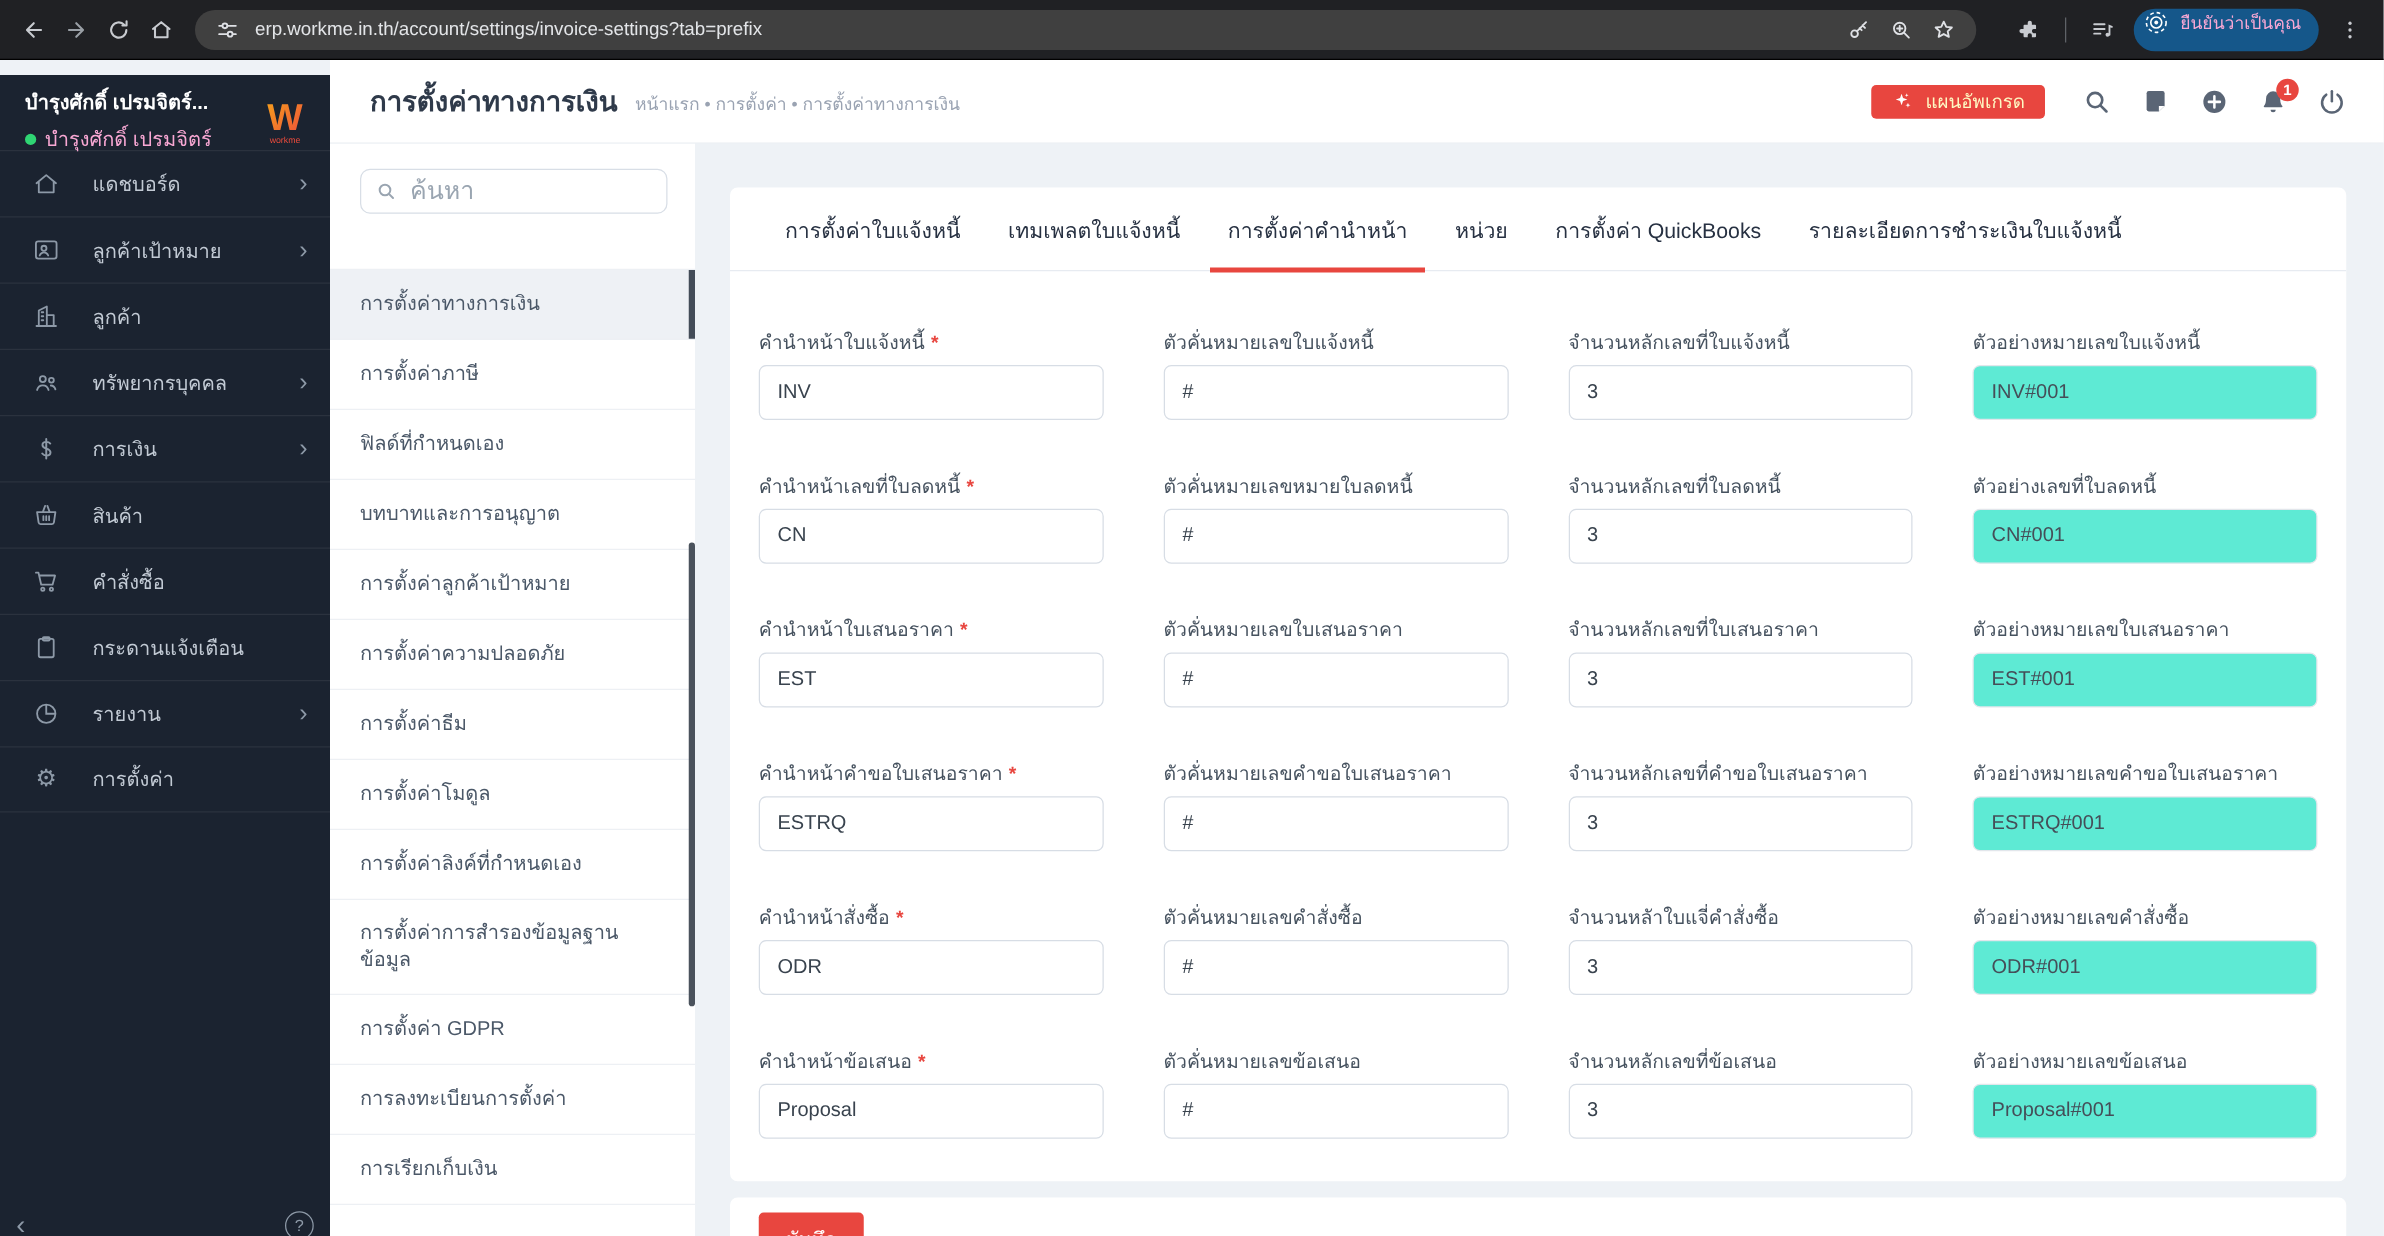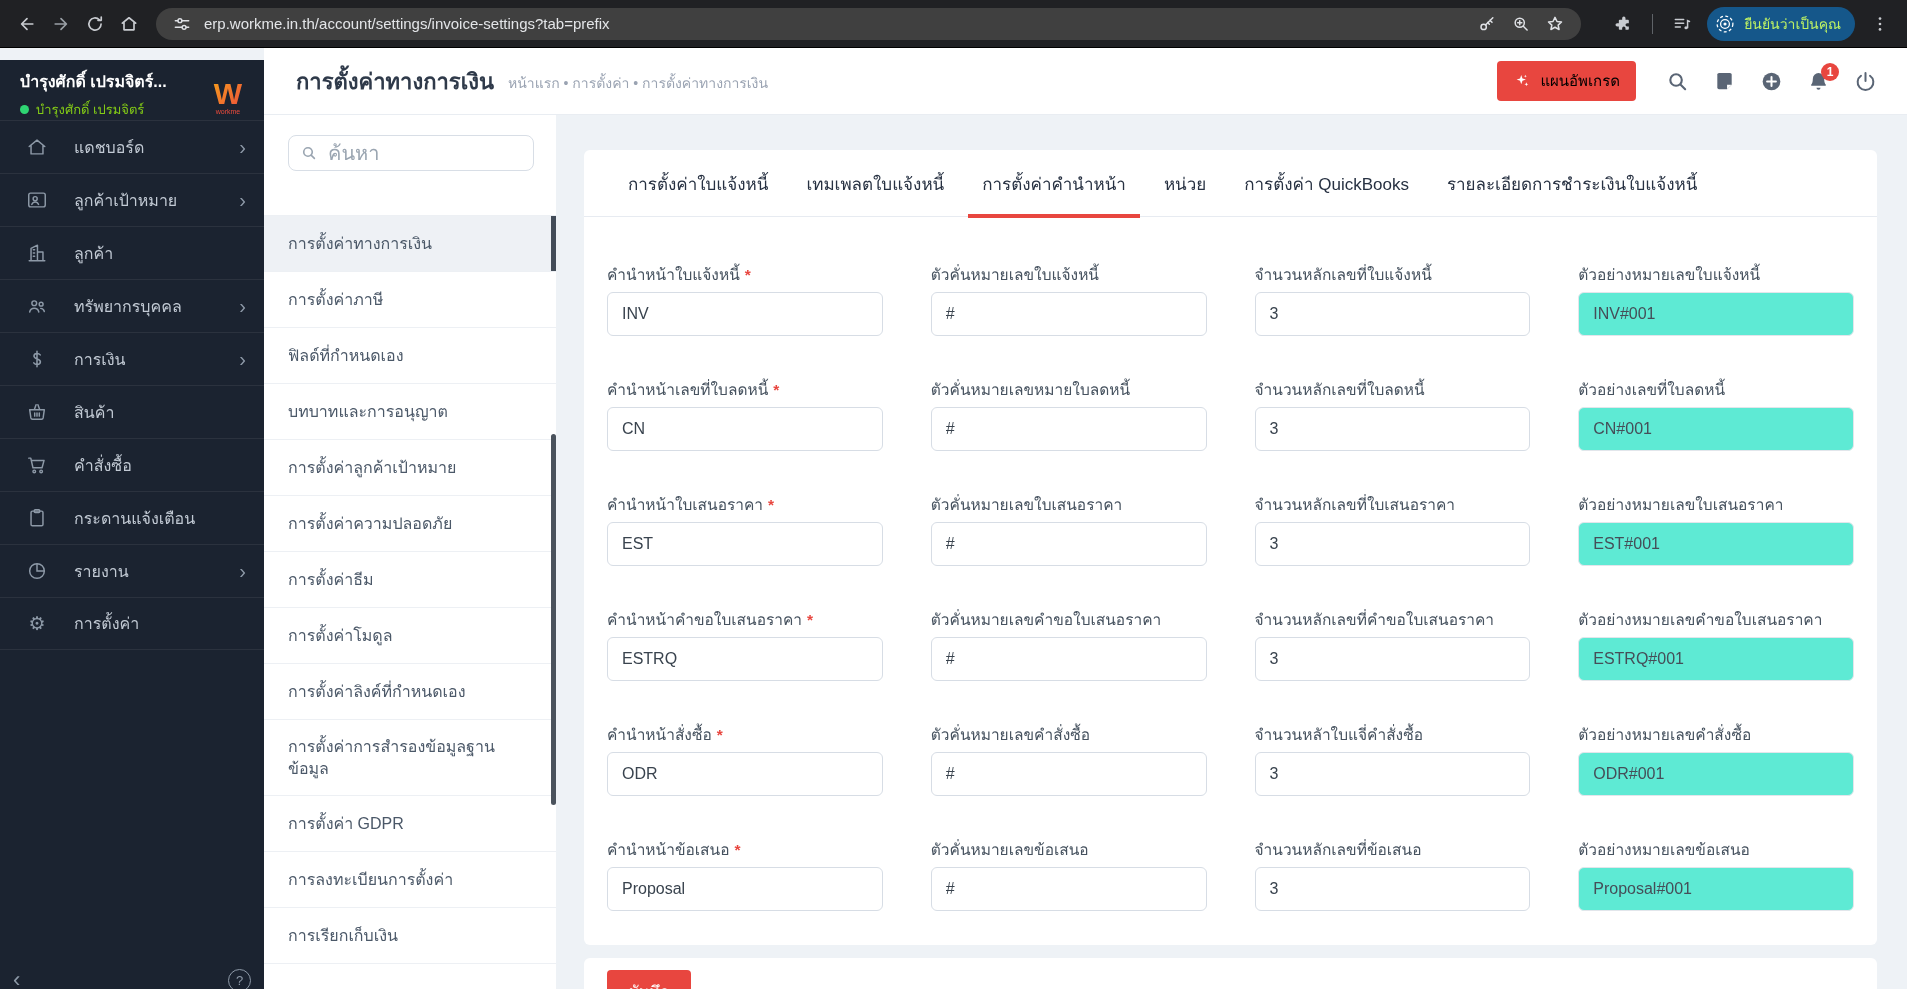--- a/index.html
+++ b/index.html
@@ -10,46 +10,46 @@
   
   #browser{position:absolute;left:0;top:0;width:1907px;height:48px;background:#202124;display:flex;align-items:center;color:#c8cbd0;box-sizing:border-box;padding:0 10px;border-bottom:1px solid #000}
   .bicon{width:34px;height:34px;display:flex;align-items:center;justify-content:center;border-radius:50%;flex:0 0 auto}
   .bicon svg{width:20px;height:20px}
   #urlbar{height:32px;width:1425px;margin-left:10px;background:#404040;border-radius:16px;display:flex;align-items:center;padding:0 12px;color:#dfe1e5;box-sizing:border-box}
   #urlbar .bicon{width:28px;height:28px}
   #url-text{font-size:15px;margin-left:8px;flex:1;white-space:nowrap;overflow:hidden;color:#e3e5e8}
   .pill-right{display:flex;align-items:center;gap:6px}
   #chrome-right{display:flex;align-items:center;margin-left:auto;gap:8px}
   .vsep{width:1px;height:20px;background:#5f6368;margin:0 4px}
-  #profile-chip{height:34px;border-radius:17px;background:#15578a;color:#bef264;display:flex;align-items:center;gap:8px;padding:0 14px 0 7px;font-size:14px}
+  #profile-chip{height:34px;border-radius:17px;background:#15578a;color:#f9a8d4;display:flex;align-items:flex-start;gap:8px;padding:0 14px 0 7px;font-size:14px}
   #profile-chip svg{width:22px;height:22px}
 
   
   #sidebar{position:absolute;left:0;top:60px;width:264px;height:941px;background:#1b2330;color:#c2cad4;box-sizing:border-box}
   #user-block{height:60px;box-sizing:border-box;padding:9px 12px 0 20px;display:flex;justify-content:space-between}
   #user-name{font-size:16px;font-weight:bold;color:#fff;white-space:nowrap}
-  #user-status{display:flex;align-items:center;gap:7px;margin-top:5px;font-size:13px;color:#84cc16}
+  #user-status{display:flex;align-items:center;gap:7px;margin-top:5px;font-size:16px;color:#f9a8d4}
   .green-dot{width:9px;height:9px;border-radius:50%;background:#2fd573;flex:0 0 auto}
   #logo{width:48px;height:48px;margin-top:2px}
   .nav-item{height:53px;box-sizing:border-box;display:flex;align-items:center;padding:0 18px 0 20px;border-top:1px solid rgba(255,255,255,.07);font-size:16px;color:#c2cad4;cursor:pointer}
   #side-nav .nav-item:last-child{border-bottom:1px solid rgba(255,255,255,.07)}
   .nav-item .ic{width:22px;height:22px;margin:0 26px 0 6px;color:#8d99a7;display:flex;align-items:center;justify-content:center}
   .nav-item .ic svg{width:22px;height:22px}
   .nav-item .ic.txt-ic{font-size:19px;line-height:1;font-family:"DejaVu Sans",sans-serif}
   .chev{margin-left:auto;color:#8d99a7;font-size:20px;line-height:1}
   #sidebar-footer{position:absolute;left:0;right:0;bottom:0;height:42px;display:flex;align-items:center;justify-content:space-between;padding:0 13px;box-sizing:border-box;color:#8d99a7}
   #collapse-ic{font-size:22px;line-height:1}
   #help-ic{width:21px;height:21px;border:1.5px solid #8d99a7;border-radius:50%;display:flex;align-items:center;justify-content:center;font-size:13px}
 
   
   #header{position:absolute;left:264px;top:48px;width:1643px;height:67px;background:#fff;display:flex;align-items:center;padding:0 30px 0 32px;box-sizing:border-box;border-bottom:1px solid #e9edf2}
   #page-title{font-size:22px;font-weight:bold;color:#2f3a4a}
   #breadcrumb{margin-left:14px;font-size:14px;color:#9aa3b2;padding-top:4px}
   #header-right{margin-left:auto;display:flex;align-items:center;gap:24px;color:#5a6575}
-  #upgrade-btn{background:#e8463f;color:#000000;border:none;border-radius:4px;height:40px;padding:0 16px;font-size:15px;display:flex;align-items:center;gap:9px;font-family:inherit;margin-right:6px}
+  #upgrade-btn{background:#e8463f;color:#fef9c3;border:none;border-radius:4px;height:27px;padding:0 16px;font-size:15px;display:flex;align-items:center;gap:9px;font-family:inherit;margin-right:6px}
   #upgrade-btn svg{width:18px;height:18px}
   .hicon{width:23px;height:23px;color:#5a6575}
   .hicon svg{width:23px;height:23px}
   #bell-wrap{position:relative}
   #bell-badge{position:absolute;top:-7px;right:-9px;min-width:18px;height:18px;border-radius:9px;background:#e8463f;color:#fff;font-size:12px;font-weight:bold;display:flex;align-items:center;justify-content:center;padding:0 4px;box-sizing:border-box}
 
   
   #panel{position:absolute;left:264px;top:115px;width:292px;height:874px;background:#fff;overflow:hidden}
   #search-wrap{padding:20px 22px 12px 24px}
   #search-box{height:36px;border:1px solid #d8dee6;border-radius:8px;display:flex;align-items:center;padding:0 12px;gap:9px;box-sizing:border-box}

